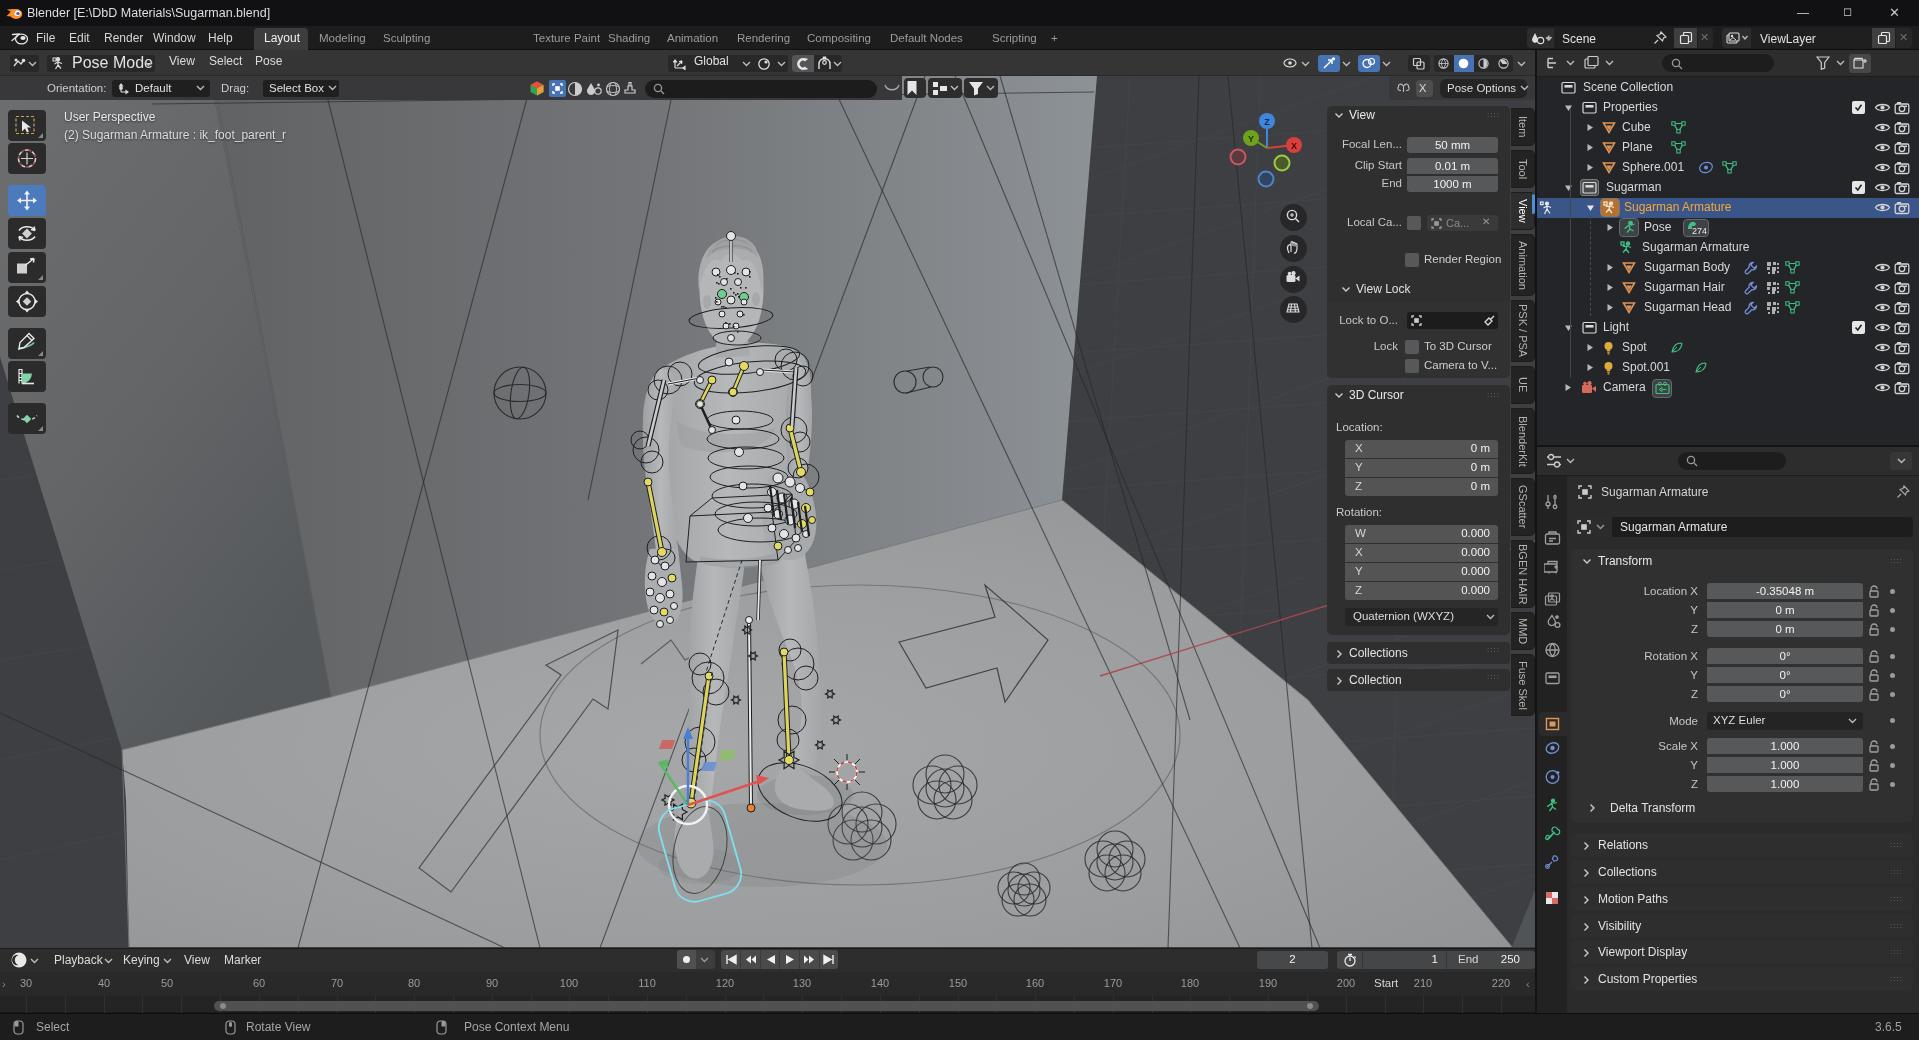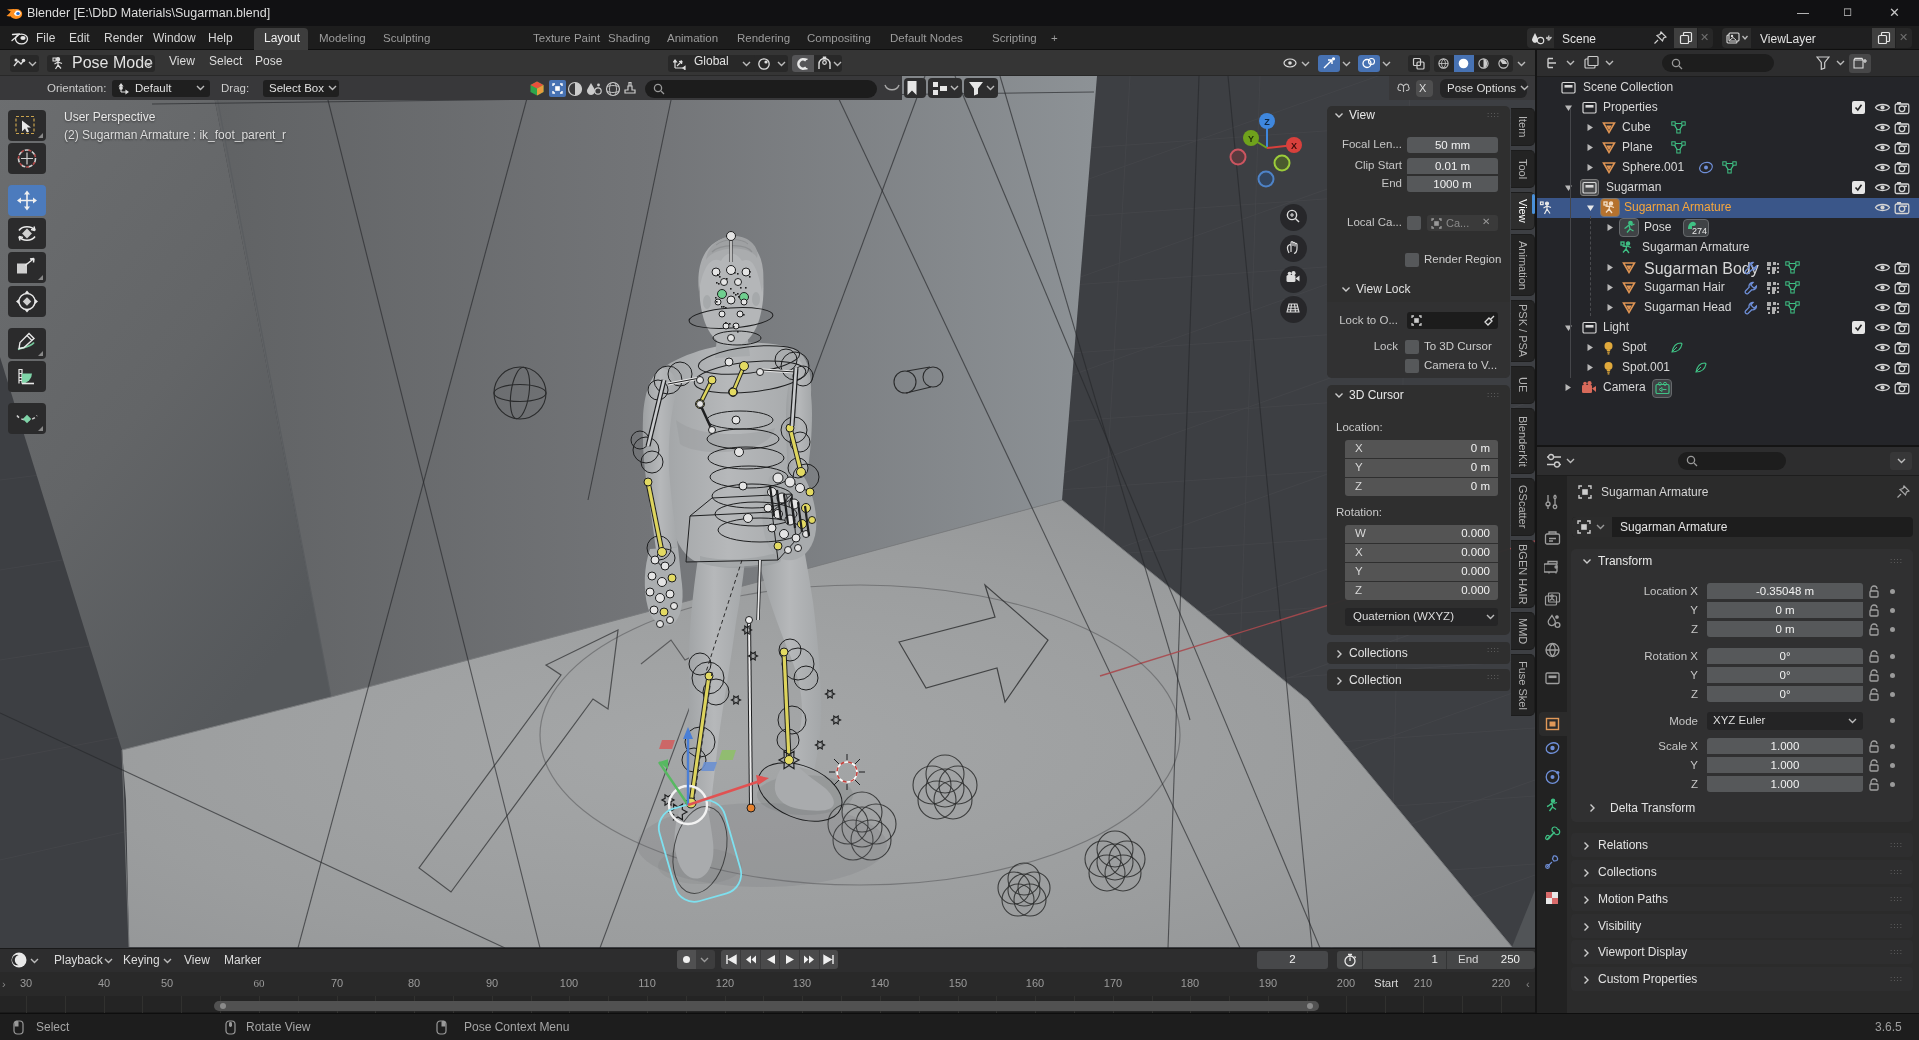--- a/index.html
+++ b/index.html
@@ -1065,21 +1065,21 @@
     </g>
   </svg>
 <span class="txt" style="left:1642px;top:240px;font-size:12px;color:#d8d8d8;">Sugarman Armature</span>
 <svg class="ab" style="left:1606px;top:263px" width="8" height="9" viewBox="0 0 8 9">
     <path d="M1.5,1 L7,4.5 L1.5,8 Z" fill="#b8b8b8"></path>
   </svg>
 <svg class="ab" style="left:1622px;top:261px" width="14" height="13" viewBox="0 0 14 13">
     <path d="M1.5,2 H12.5 L7,11.5 Z" fill="none" stroke="#dd9454" stroke-width="1.6"></path>
     <path d="M4.2,4.5 H9.8 L7,9.2 Z" fill="#dd9454"></path>
   </svg>
-<span class="txt" style="left:1644px;top:260px;font-size:16px;color:#d8d8d8;">Sugarman Body</span>
+<span class="txt" style="left:1644px;top:260px;font-size:12px;color:#d8d8d8;">Sugarman Body</span>
 <svg class="ab" style="left:1744px;top:261px" width="14" height="14" viewBox="0 0 14 14">
     <path d="M9,1.5 A3.6 3.6 0 0 0 5.2,6.2 L1.5,10 A1.8 1.8 0 0 0 4,12.5 L7.8,8.8 A3.6 3.6 0 0 0 12.4,5 L10,7.2 L6.8,4 Z" fill="none" stroke="#6f8fd8" stroke-width="1.3"></path>
   </svg>
 <svg class="ab" style="left:1766px;top:261px" width="14" height="14" viewBox="0 0 14 14">
     <g fill="#b0b0b0">
       <rect x="1" y="1" width="4" height="4"></rect>
       <rect x="7" y="1" width="3" height="3"></rect>
       <rect x="11" y="2" width="2" height="2"></rect>
       <rect x="1" y="6" width="3" height="3"></rect>
       <rect x="6" y="6" width="4" height="4"></rect>
@@ -1578,21 +1578,21 @@
   </svg>
 <div class="ab" style="left:1362px;top:951px;width:1px;height:18px;background:#343536;"></div>
 <span class="txt" style="left:1374px;top:953px;font-size:11.5px;color:#d6d6d6;margin-top:24px;">Start</span>
 <span class="txt" style="left:1414px;top:953px;width:24px;text-align:right;font-size:11.5px;color:#f0f0f0;">1</span>
 <div class="ab" style="left:1446px;top:951px;width:1px;height:18px;background:#343536;"></div>
 <span class="txt" style="left:1458px;top:953px;font-size:11.5px;color:#d6d6d6;">End</span>
 <span class="txt" style="left:1492px;top:953px;width:28px;text-align:right;font-size:11.5px;color:#f0f0f0;">250</span>
 <span class="txt" style="left:6px;top:977px;width:40px;text-align:center;font-size:11px;color:#9b9b9b;">30</span>
 <span class="txt" style="left:84px;top:977px;width:40px;text-align:center;font-size:11px;color:#9b9b9b;">40</span>
 <span class="txt" style="left:161px;top:977px;width:40px;text-align:left;font-size:11px;color:#9b9b9b;">50</span>
-<span class="txt" style="left:239px;top:977px;width:40px;text-align:center;font-size:11px;color:#9b9b9b;font-family:Liberation Serif, serif;">60</span>
+<span class="txt" style="left:239px;top:977px;width:40px;text-align:center;font-size:11px;color:#9b9b9b;">60</span>
 <span class="txt" style="left:317px;top:977px;width:40px;text-align:center;font-size:11px;color:#9b9b9b;">70</span>
 <span class="txt" style="left:394px;top:977px;width:40px;text-align:center;font-size:11px;color:#9b9b9b;">80</span>
 <span class="txt" style="left:472px;top:977px;width:40px;text-align:center;font-size:11px;color:#9b9b9b;">90</span>
 <span class="txt" style="left:549px;top:977px;width:40px;text-align:center;font-size:11px;color:#9b9b9b;">100</span>
 <span class="txt" style="left:627px;top:977px;width:40px;text-align:center;font-size:11px;color:#9b9b9b;">110</span>
 <span class="txt" style="left:705px;top:977px;width:40px;text-align:center;font-size:11px;color:#9b9b9b;">120</span>
 <span class="txt" style="left:782px;top:977px;width:40px;text-align:center;font-size:11px;color:#9b9b9b;">130</span>
 <span class="txt" style="left:860px;top:977px;width:40px;text-align:center;font-size:11px;color:#9b9b9b;">140</span>
 <span class="txt" style="left:938px;top:977px;width:40px;text-align:center;font-size:11px;color:#9b9b9b;">150</span>
 <span class="txt" style="left:1015px;top:977px;width:40px;text-align:center;font-size:11px;color:#9b9b9b;">160</span>

